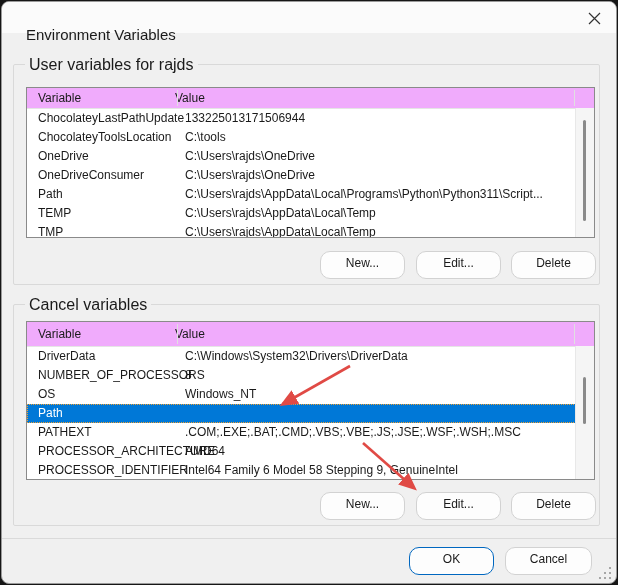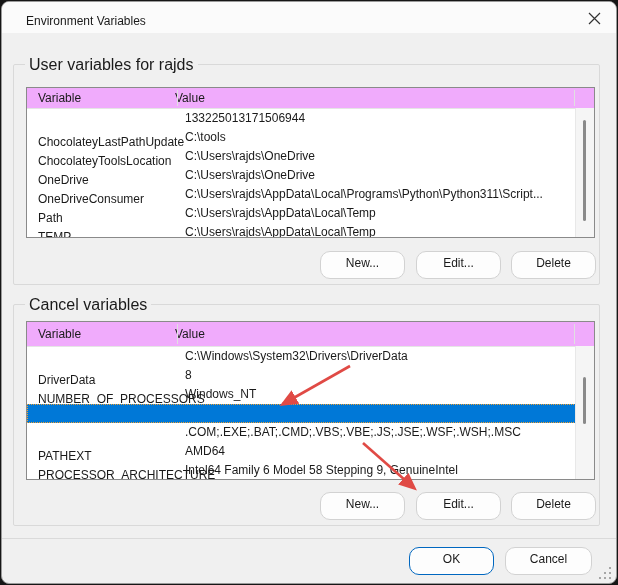--- a/index.html
+++ b/index.html
@@ -1,40 +1,40 @@
 <!DOCTYPE html>
 <html><head>
 <meta charset="utf-8">
 <style>
   html,body{margin:0;padding:0;background:#161616;}
   body{font-family:"Liberation Sans","DejaVu Sans",sans-serif;-webkit-font-smoothing:antialiased;}
   .dialog{position:relative;width:616px;height:583px;margin:1px;background:#f0f0f0;
     border:1px solid #9a9a9a;border-radius:8px;overflow:hidden;box-sizing:border-box;}
   .titlebar{position:absolute;left:0;top:0;width:100%;height:31px;background:#fbfbfb;}
-  .title{position:absolute;left:24px;top:12px;font-size:12px;color:#1a1a1a;}
+  .title{position:absolute;left:24px;top:24px;font-size:15px;color:#1a1a1a;}
   .close-btn{position:absolute;right:8px;top:4px;width:28px;height:24px;display:flex;
     align-items:center;justify-content:center;cursor:pointer;}
   .group{position:absolute;border:1px solid #d9d9d9;border-radius:2px;box-sizing:border-box;}
   .group-label{position:absolute;top:-8px;left:11px;background:#f0f0f0;padding:0 4px;
     font-size:16px;color:#1a1a1a;line-height:15px;white-space:nowrap;}
   #group-user{left:11px;top:62px;width:587px;height:221px;}
   #group-sys{left:11px;top:302px;width:587px;height:222px;}
   .listview{position:absolute;left:24px;width:569px;background:#fff;border:1px solid #8a8a8a;
     box-sizing:border-box;overflow:hidden;font-size:12px;color:#1a1a1a;}
   #list-user{top:85px;height:151px;}
   #list-sys{top:319px;height:159px;}
   .lv-header{position:relative;height:20px;line-height:20px;background:#f0abfc;
     border-bottom:1px solid #e5e5e5;}
   #list-sys .lv-header{height:24px;line-height:24px;}
   .lv-header .col-var{position:absolute;left:11px;}
   .lv-header .col-val{position:absolute;left:148px;text-align:right;}
   .hdr-sep1{position:absolute;left:150px;top:2px;bottom:2px;width:1px;background:#e0e0e0;}
   .hdr-sep2{position:absolute;left:547px;top:2px;bottom:2px;width:1px;background:#e0e0e0;}
   .lv-row{position:relative;height:19px;line-height:19px;white-space:nowrap;width:549px;}
-  .lv-row .var{position:absolute;left:11px;margin-top:24px;}
+  .lv-row .var{position:absolute;left:11px;}
   .lv-row .val{position:absolute;left:158px;right:4px;overflow:hidden;}
   .lv-row.selected{background:#0078d7;color:#fff;}
   .lv-row.selected .focus-rect{position:absolute;inset:0;border:1px dotted #f0a030;
     pointer-events:none;box-sizing:border-box;}
   .scroll-gutter{position:absolute;top:20px;right:0;bottom:0;width:18px;background:#f5f5f5;
     border-left:1px solid #e8e8e8;}
   #list-sys .scroll-gutter{top:24px;}
   .scroll-thumb{position:absolute;left:7px;width:3px;background:#8a8a8a;border-radius:2px;}
   .btn{position:absolute;height:28px;background:#fdfdfd;border:1px solid #d2d2d2;
     border-radius:10px;font-size:12px;color:#1a1a1a;text-align:center;line-height:22px;

